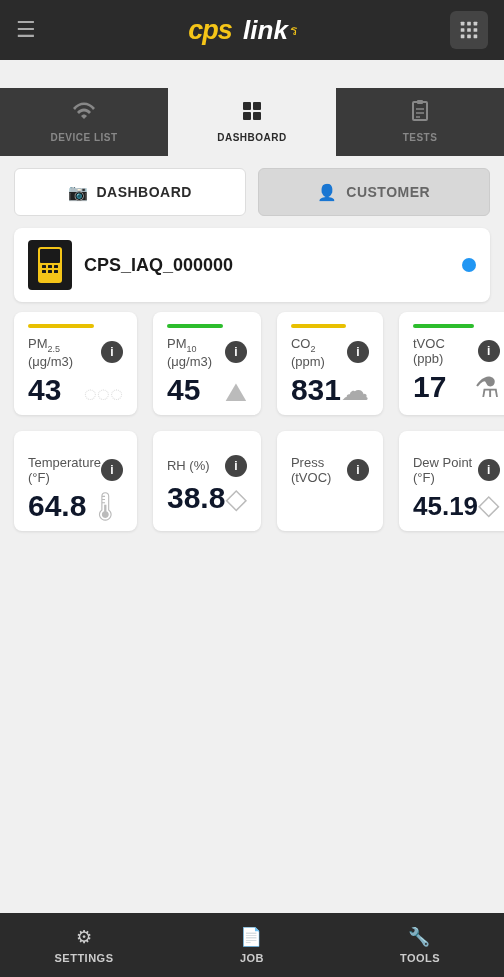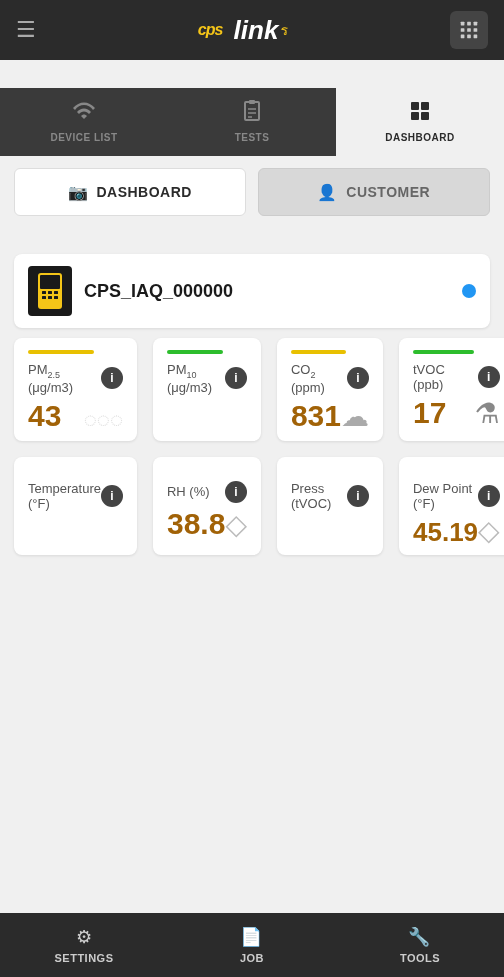--- a/index.html
+++ b/index.html
@@ -27,21 +27,21 @@
       font-size: 22px;
       cursor: pointer;
     }
     .header-logo {
       display: flex;
       align-items: center;
       gap: 2px;
     }
     .logo-cps {
       color: #f5c518;
-      font-size: 16px;
+      font-size: 27px;
       font-weight: 900;
       font-style: italic;
       letter-spacing: -1px;
     }
     .logo-space { color: white; font-size: 26px; font-weight: 300; }
     .logo-link {
       color: white;
       font-size: 26px;
       font-weight: 900;
       font-style: italic;
@@ -146,21 +146,20 @@
 
     
     .device-header {
       background: white;
       border-radius: 8px;
       padding: 12px 14px;
       display: flex;
       align-items: center;
       gap: 12px;
       box-shadow: 0 1px 3px rgba(0,0,0,0.1);
-      margin-top: 26px;
     }
     .device-icon {
       background: #1a1a1a;
       border-radius: 4px;
       width: 44px;
       height: 50px;
       display: flex;
       align-items: center;
       justify-content: center;
       flex-shrink: 0;
@@ -241,21 +240,21 @@
     }
     .metric-value-row {
       display: flex;
       align-items: flex-end;
       justify-content: space-between;
       margin-top: 2px;
     }
     .metric-value {
       font-size: 30px;
       font-weight: 700;
-      color: #a16207;
+      color: #0f172a;
       line-height: 1;
     }
     .metric-unit-icon {
       font-size: 26px;
       color: #bbb;
       line-height: 1;
     }
 
     
     .bottom-bar {
@@ -312,42 +311,42 @@
   <div class="nav-tab">
     <span class="tab-icon">
       <svg width="24" height="24" viewBox="0 0 24 24" fill="#888">
         <path d="M1 9C3.93 5.5 8.24 3.5 12 3.5s8.07 2 11 5.5l-2 2C18.8 7.8 15.5 6 12 6S5.2 7.8 3 11L1 9z"></path>
         <path d="M5 13c1.9-2.1 4.2-3.5 7-3.5s5.1 1.4 7 3.5l-2 2c-1.3-1.5-3-2.5-5-2.5s-3.7 1-5 2.5L5 13z"></path>
         <path d="M9 17c.8-.9 1.9-1.5 3-1.5s2.2.6 3 1.5l-3 3-3-3z"></path>
       </svg>
     </span>
     <span class="tab-label">DEVICE LIST</span>
   </div>
+  <div class="nav-tab active">
+    <span class="tab-icon">
+      <svg width="24" height="24" viewBox="0 0 24 24" fill="#2b2b2b">
+        <rect x="3" y="3" width="8" height="8" rx="1"></rect>
+        <rect x="13" y="3" width="8" height="8" rx="1"></rect>
+        <rect x="3" y="13" width="8" height="8" rx="1"></rect>
+        <rect x="13" y="13" width="8" height="8" rx="1"></rect>
+      </svg>
+    </span>
+    <span class="tab-label">DASHBOARD</span>
+  </div>
   <div class="nav-tab">
     <span class="tab-icon">
       <svg width="24" height="24" viewBox="0 0 24 24" fill="#888">
         <rect x="5" y="3" width="14" height="18" rx="1" fill="none" stroke="#888" stroke-width="2"></rect>
         <rect x="9" y="1" width="6" height="4" rx="1"></rect>
         <line x1="8" y1="10" x2="16" y2="10" stroke="#888" stroke-width="1.5"></line>
         <line x1="8" y1="14" x2="16" y2="14" stroke="#888" stroke-width="1.5"></line>
         <line x1="8" y1="18" x2="12" y2="18" stroke="#888" stroke-width="1.5"></line>
       </svg>
     </span>
     <span class="tab-label">TESTS</span>
-  </div>
-  <div class="nav-tab active">
-    <span class="tab-icon">
-      <svg width="24" height="24" viewBox="0 0 24 24" fill="#2b2b2b">
-        <rect x="3" y="3" width="8" height="8" rx="1"></rect>
-        <rect x="13" y="3" width="8" height="8" rx="1"></rect>
-        <rect x="3" y="13" width="8" height="8" rx="1"></rect>
-        <rect x="13" y="13" width="8" height="8" rx="1"></rect>
-      </svg>
-    </span>
-    <span class="tab-label">DASHBOARD</span>
   </div>
 </div>
 
 <div class="action-buttons">
   <button class="action-btn snapshot">
     <span class="btn-icon">📷</span>
     <span>DASHBOARD</span>
   </button>
   <button class="action-btn customer">
     <span class="btn-icon">👤</span>
@@ -387,20 +386,24 @@
         <span class="metric-unit-icon" style="font-size:22px;color:#ddd;">◌◌◌</span>
       </div>
     </div>
 
     <div class="metric-card">
       <div class="metric-bar green"></div>
       <div class="metric-header">
         <span class="metric-label">PM<sub>10</sub> (μg/m3)</span>
         <div class="info-btn">i</div>
       </div>
+      <div class="metric-value-row">
+        <span class="metric-value">45</span>
+        <span class="metric-unit-icon" style="font-size:26px;">⛰</span>
+      </div>
     </div>
 
     <div class="metric-card">
       <div class="metric-bar yellow"></div>
       <div class="metric-header">
         <span class="metric-label">CO<sub>2</sub> (ppm)</span>
         <div class="info-btn">i</div>
       </div>
       <div class="metric-value-row">
         <span class="metric-value">831</span>
@@ -418,20 +421,24 @@
         <span class="metric-value">17</span>
         <span class="metric-unit-icon" style="font-size:28px;color:#888;">⚗</span>
       </div>
     </div>
 
     <div class="metric-card">
       <div class="metric-bar gray" style="background:transparent;"></div>
       <div class="metric-header">
         <span class="metric-label">Temperature (°F)</span>
         <div class="info-btn">i</div>
+      </div>
+      <div class="metric-value-row">
+        <span class="metric-value">64.8</span>
+        <span class="metric-unit-icon" style="font-size:28px;color:#bbb;">🌡</span>
       </div>
     </div>
 
     <div class="metric-card">
       <div class="metric-bar gray" style="background:transparent;"></div>
       <div class="metric-header">
         <span class="metric-label">RH (%)</span>
         <div class="info-btn">i</div>
       </div>
       <div class="metric-value-row">

